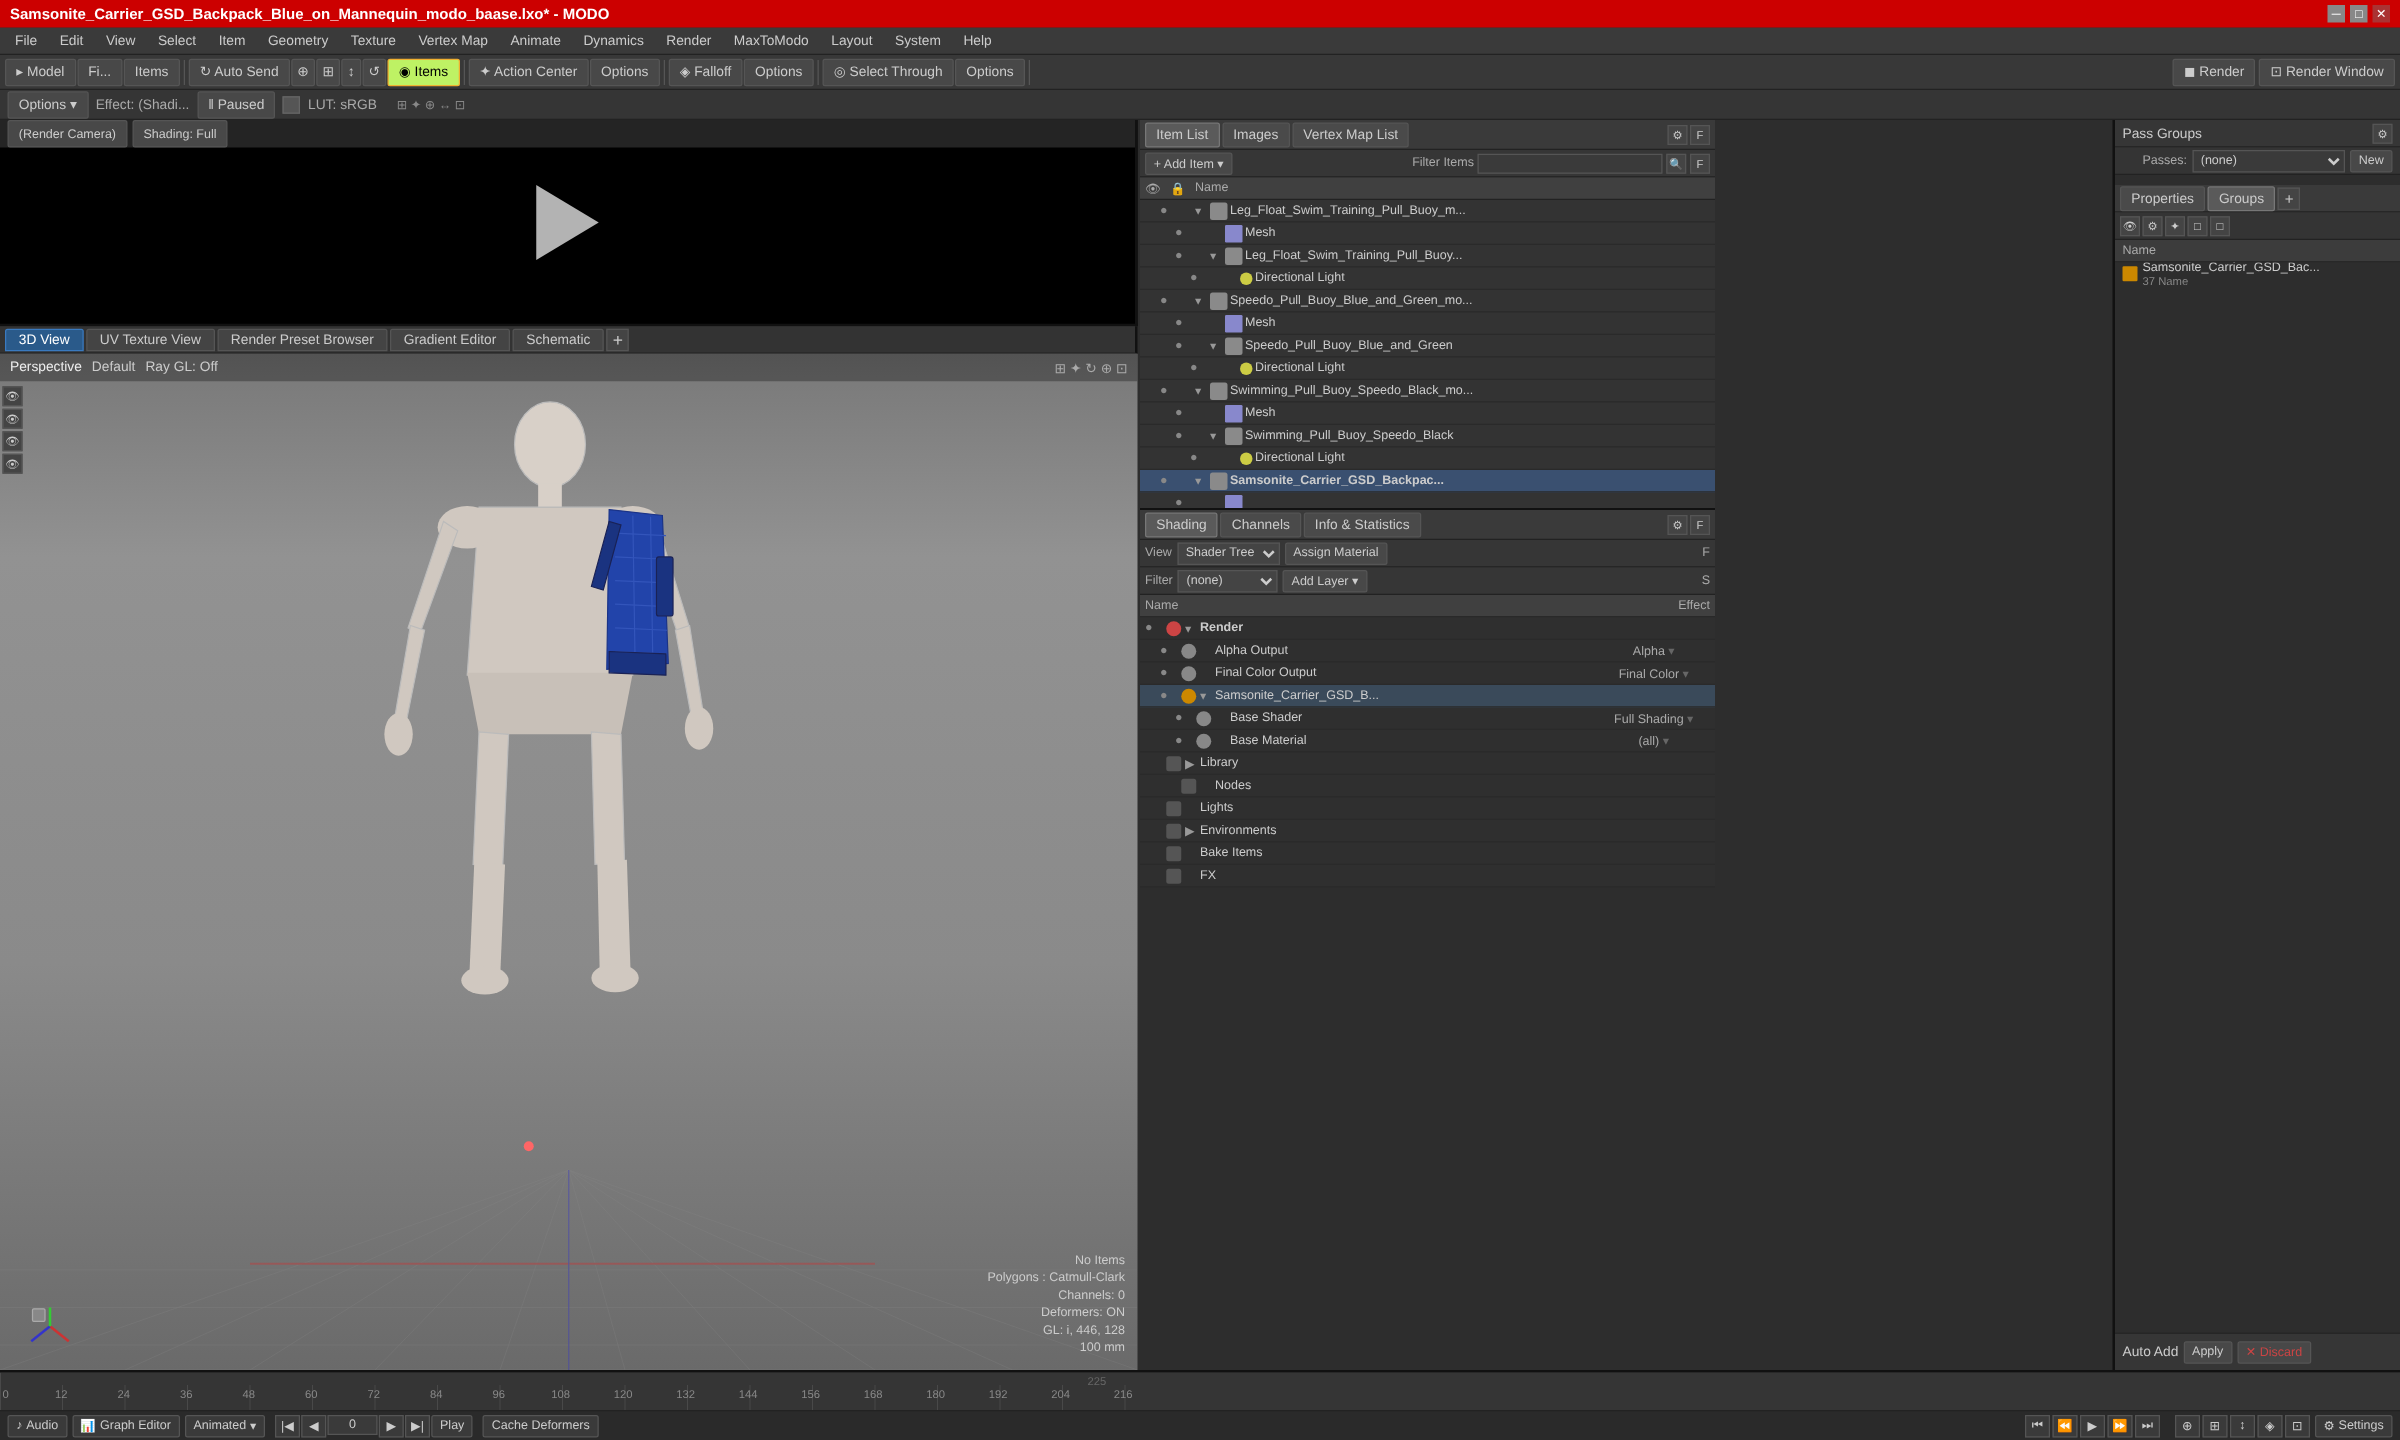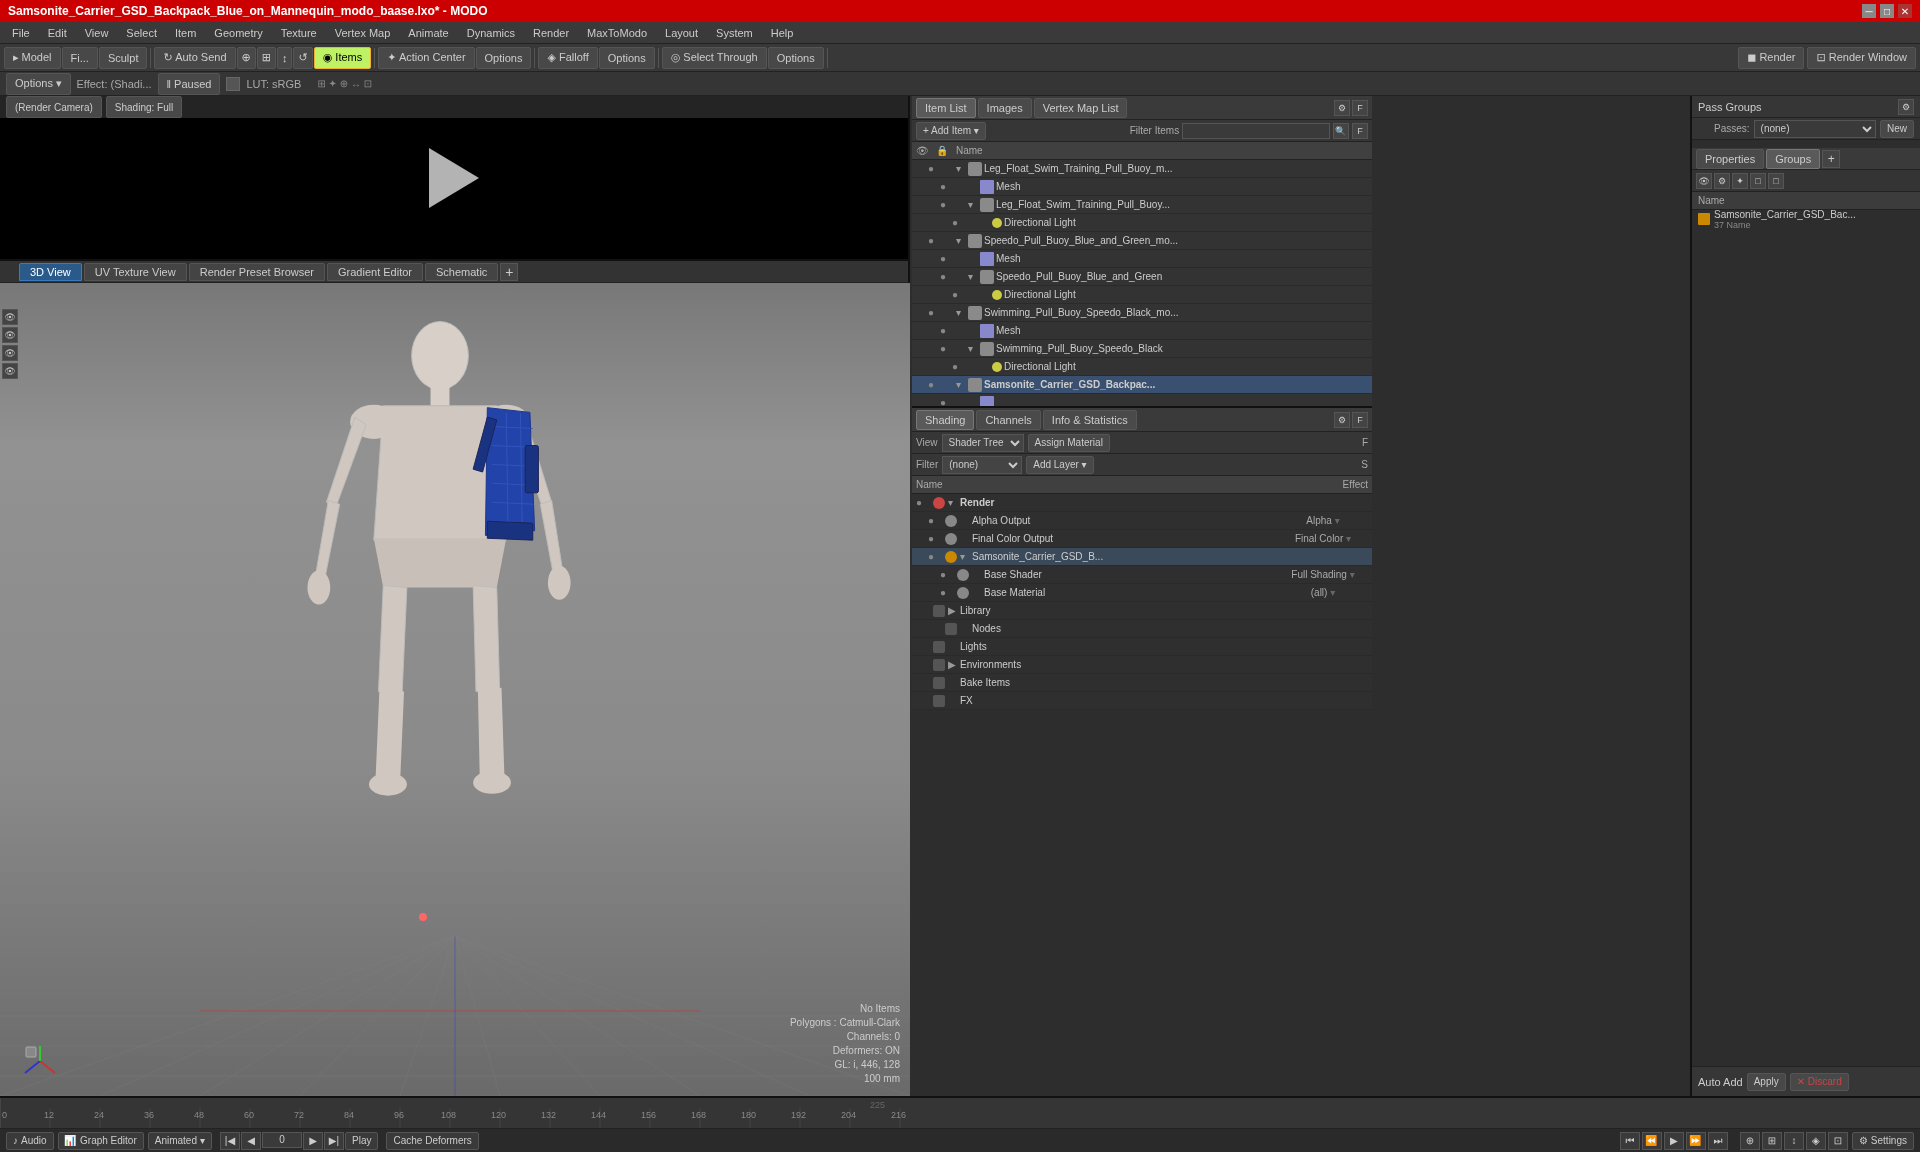--- a/index.html
+++ b/index.html
@@ -384,21 +384,21 @@
     <span class="menu-item">Render</span>
     <span class="menu-item">MaxToModo</span>
     <span class="menu-item">Layout</span>
     <span class="menu-item">System</span>
     <span class="menu-item">Help</span>
   </div>
 
   <div id="toolbar" style="position:absolute;top:44px;left:0;right:0;height:28px;z-index:98;background:#383838;display:flex;align-items:center;padding:0 4px;gap:1px;border-bottom:1px solid #222;">
     <button class="toolbar-btn">▸ Model</button>
     <button class="toolbar-btn">Fi...</button>
-    <button class="toolbar-btn">Sculpt</button>
+    <button class="toolbar-btn">Items</button>
     <div class="toolbar-sep"></div>
     <button class="toolbar-btn">↻ Auto Send</button>
     <div style="display:flex;gap:1px;">
       <button class="toolbar-btn" style="padding:0 4px;">⊕</button>
       <button class="toolbar-btn" style="padding:0 4px;">⊞</button>
       <button class="toolbar-btn" style="padding:0 4px;">↕</button>
       <button class="toolbar-btn" style="padding:0 4px;">↺</button>
     </div>
     <button class="toolbar-btn active">◉ Items</button>
     <div class="toolbar-sep"></div>
@@ -432,31 +432,39 @@
     <button class="toolbar-btn">Options ▾</button>
     <span style="font-size:11px;color:#aaa;">Effect: (Shadi...</span>
     <button class="toolbar-btn">‖ Paused</button>
     <div style="width:14px;height:14px;background:#555;border:1px solid #666;cursor:pointer;"></div>
     <span style="font-size:11px;color:#aaa;">LUT: sRGB</span>
     <div style="width:4px;"></div>
 
     <span style="display:flex;gap:3px;font-size:10px;color:#888;">⊞ ✦ ⊕ ↔ ⊡</span>
   </div>
 
-  <div id="view-tabs" style="position:absolute;top:261px;left:0;width:910px;height:22px;background:#333;display:flex;align-items:center;padding:0 19px;gap:2px;border-bottom:1px solid #222;border-right:2px solid #111;">
+  <div id="view-tabs" style="position:absolute;top:261px;left:0;width:910px;height:22px;background:#333;display:flex;align-items:center;padding:0 4px;gap:2px;border-bottom:1px solid #222;border-right:2px solid #111;">
     <button class="view-tab active">3D View</button>
     <button class="view-tab">UV Texture View</button>
     <button class="view-tab">Render Preset Browser</button>
     <button class="view-tab">Gradient Editor</button>
     <button class="view-tab">Schematic</button>
     <button class="view-tab-add">+</button>
   </div>
 
   <div id="viewport-3d" style="position:absolute;top:283px;left:0;width:910px;bottom:56px;overflow:hidden;background:linear-gradient(180deg,#787878 0%,#929292 20%,#8a8a8a 60%,#6a6a6a 100%);">
 
+    <div style="position:absolute;top:0;left:0;right:0;height:22px;background:rgba(0,0,0,0.3);display:flex;align-items:center;padding:0 8px;gap:8px;z-index:10;">
+      <span style="font-size:11px;color:#eee;">Perspective</span>
+      <span style="font-size:11px;color:#ccc;">Default</span>
+      <span style="font-size:11px;color:#ccc;">Ray GL: Off</span>
+      <div style="margin-left:auto;display:flex;gap:4px;">
+        <span style="font-size:11px;color:#aaa;">⊞ ✦ ↻ ⊕ ⊡</span>
+      </div>
+    </div>
 
     <div style="position:absolute;top:22px;left:0;width:20px;display:flex;flex-direction:column;gap:2px;padding:4px 2px;z-index:10;">
       <div style="width:16px;height:16px;background:#444;border:1px solid #555;display:flex;align-items:center;justify-content:center;font-size:9px;cursor:pointer;">👁</div>
       <div style="width:16px;height:16px;background:#444;border:1px solid #555;display:flex;align-items:center;justify-content:center;font-size:9px;cursor:pointer;">👁</div>
       <div style="width:16px;height:16px;background:#444;border:1px solid #555;display:flex;align-items:center;justify-content:center;font-size:9px;cursor:pointer;">👁</div>
       <div style="width:16px;height:16px;background:#444;border:1px solid #555;display:flex;align-items:center;justify-content:center;font-size:9px;cursor:pointer;">👁</div>
     </div>
 
     <svg style="position:absolute;bottom:0;left:0;right:0;width:100%;height:220px;opacity:0.4;" viewBox="0 0 910 220" preserveAspectRatio="none">
 

